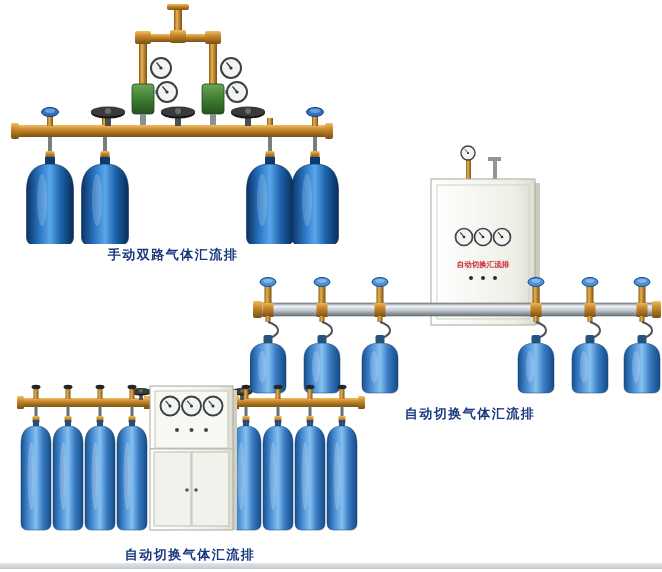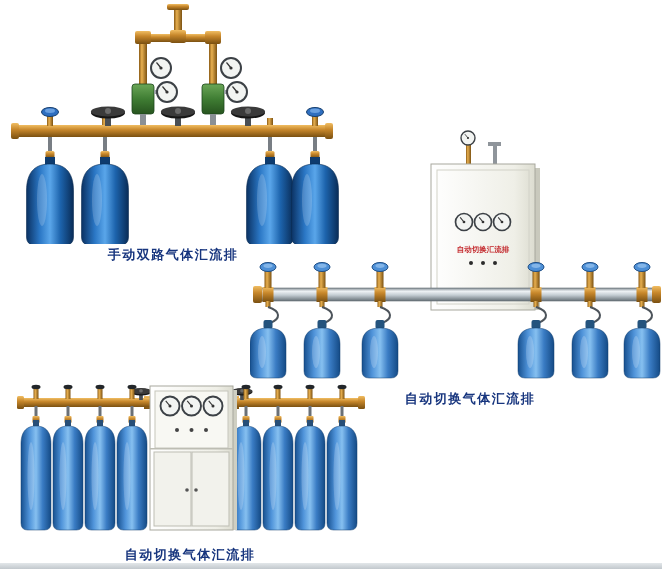--- a/index.html
+++ b/index.html
@@ -2,21 +2,21 @@
 <html><head>
 <meta charset="utf-8">
 <style>
   * { margin:0; padding:0; box-sizing:border-box; }
   html,body { background:#ffffff; font-family:"Liberation Sans", sans-serif; }
   .canvas { position:relative; width:662px; height:572px; background:#fff; overflow:hidden; }
   .product { position:absolute; display:flex; flex-direction:column; align-items:center;text-align:right; }
   .product svg { display:block; }
   .caption { font-size:13px; font-weight:bold; color:#17357e; letter-spacing:1.5px; margin-top:2px; white-space:nowrap; }
   .product-1 { left:6px;   top:4px; }
-  .product-2 { left:250px; top:130px; }
+  .product-2 { left:250px; top:145px; }
   .product-3 { left:14px;  top:380px; }
   .product-2 .caption { transform:translateX(14px); }
   .bottom-strip { position:absolute; left:0; top:563px; width:662px; height:6px;
                   background:linear-gradient(#e3e7ea,#c2c8cd); }
   .defs-holder { position:absolute; width:0; height:0; overflow:hidden; }
 </style>
 </head>
 <body>
 
 <div class="canvas">

